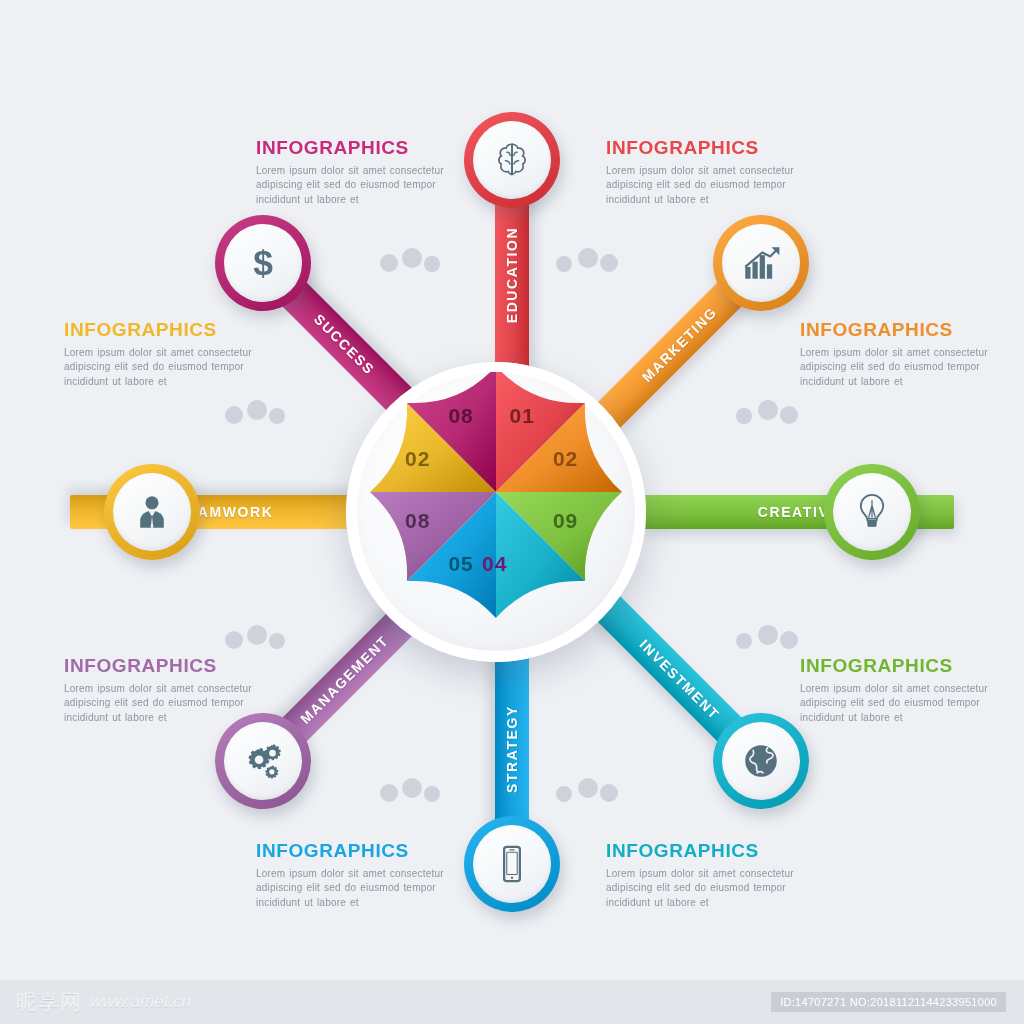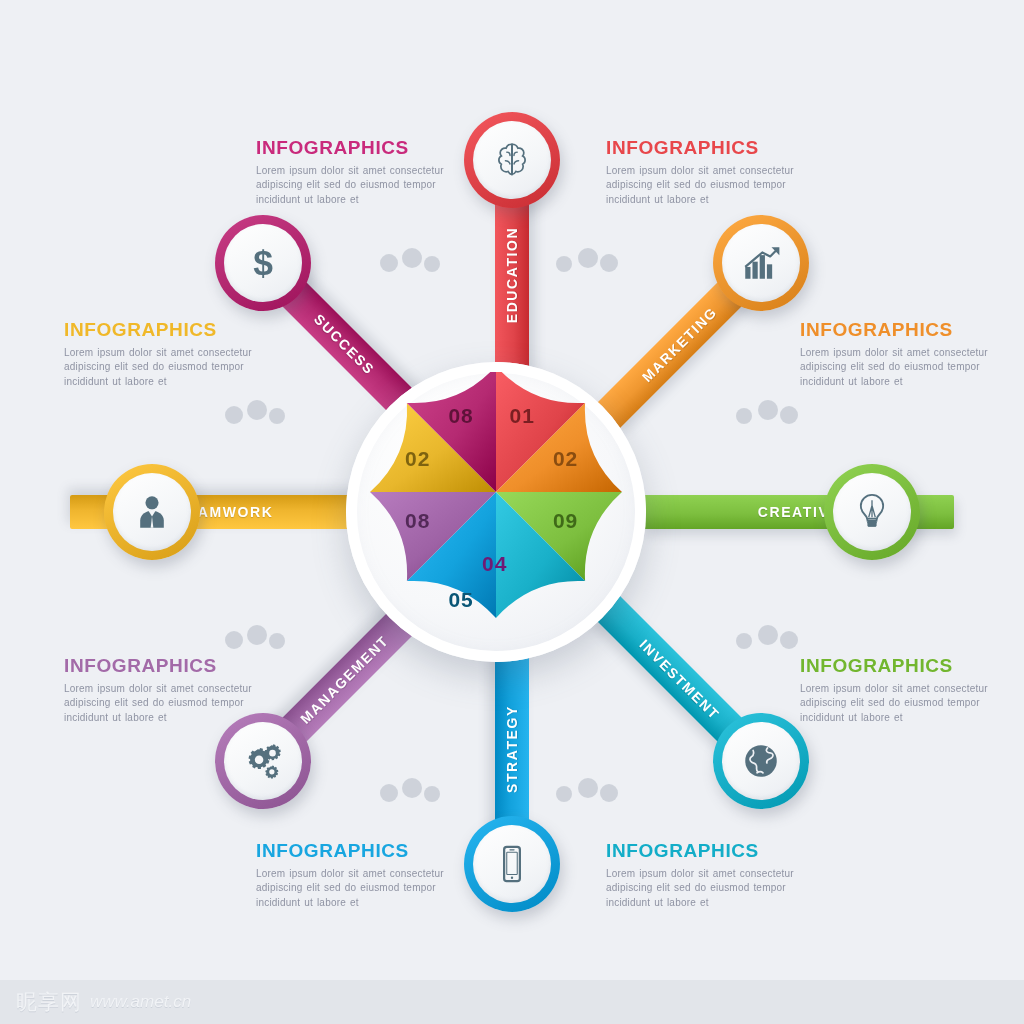--- a/index.html
+++ b/index.html
@@ -310,21 +310,21 @@
         <path d="M130 120 L130 246 Q94.31859676627903 206.14252761135236 40.90454557049502 209.095454429505 Z" fill="url(#wg4)"></path>
         <path d="M130 120 L40.90454557049502 209.095454429505 Q43.85747238864762 155.68140323372097 4 120.00000000000001 Z" fill="url(#wg5)"></path>
         <path d="M130 120 L4 120.00000000000001 Q43.85747238864761 84.31859676627904 40.90454557049499 30.904545570495017 Z" fill="url(#wg6)"></path>
         <path d="M130 120 L40.90454557049499 30.904545570495017 Q94.31859676627897 33.85747238864765 129.99999999999997 -6 Z" fill="url(#wg7)"></path>
       </svg></div>
   <div id="segnums">
       <div class="seg-num" style="left: 509.615px; top: 404.09px; color: rgb(122, 31, 34);">01</div>
       <div class="seg-num" style="left: 552.91px; top: 447.385px; color: rgb(138, 77, 16);">02</div>
       <div class="seg-num" style="left: 552.91px; top: 508.615px; color: rgb(63, 106, 24);">09</div>
       <div class="seg-num" style="left: 482px; top: 551.91px; color: #701a75;">04</div>
-      <div class="seg-num" style="left: 448.385px; top: 551.91px; color: rgb(10, 86, 118); margin-top: 36px;">05</div>
+      <div class="seg-num" style="left: 448.385px; top: 551.91px; color: rgb(10, 86, 118);">05</div>
       <div class="seg-num" style="left: 405.09px; top: 508.615px; color: rgb(83, 42, 88);">08</div>
       <div class="seg-num" style="left: 405.09px; top: 447.385px; color: rgb(126, 99, 16);">02</div>
       <div class="seg-num" style="left: 448.385px; top: 404.09px; color: rgb(95, 18, 57);">08</div>
     </div>
 
   <div id="texts">
       <div class="txtblock" style="left: 256px; top: 138px;">
         <div class="heading" style="color: rgb(201, 42, 124);">INFOGRAPHICS</div>
         <div class="body">Lorem ipsum dolor sit amet consectetur adipiscing elit sed do eiusmod tempor incididunt ut labore et</div>
       </div>
@@ -354,14 +354,15 @@
       </div>
       <div class="txtblock" style="left: 606px; top: 841px;">
         <div class="heading" style="color: rgb(19, 173, 200);">INFOGRAPHICS</div>
         <div class="body">Lorem ipsum dolor sit amet consectetur adipiscing elit sed do eiusmod tempor incididunt ut labore et</div>
       </div>
     </div>
 
   <div id="wm">
     <span class="wmlogo">昵享网</span>
     <span class="wmurl">www.amet.cn</span>
+    <span class="wmid">ID:14707271 NO:20181121144233951000</span>
   </div>
 </div>
 
 </body></html>

